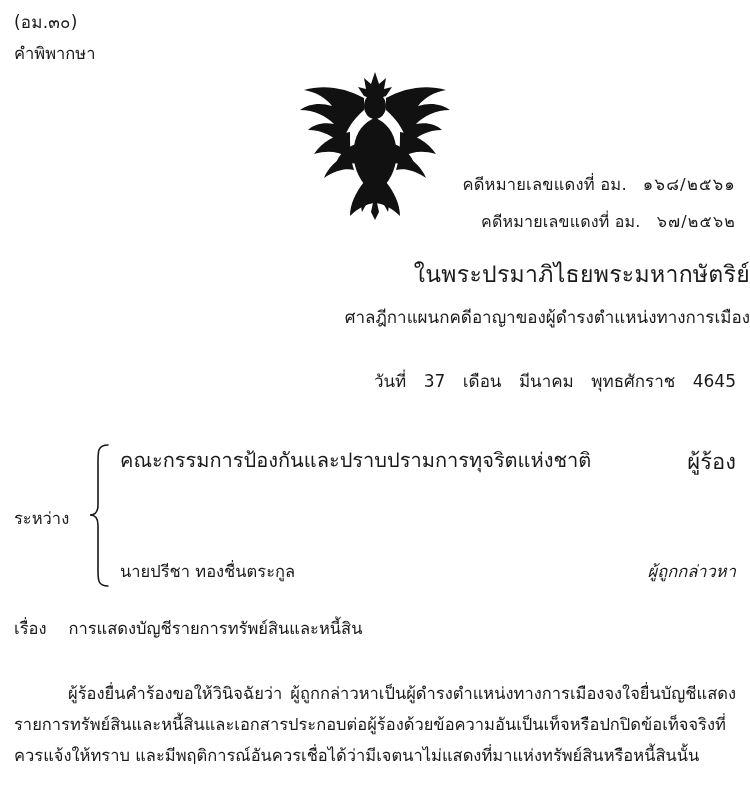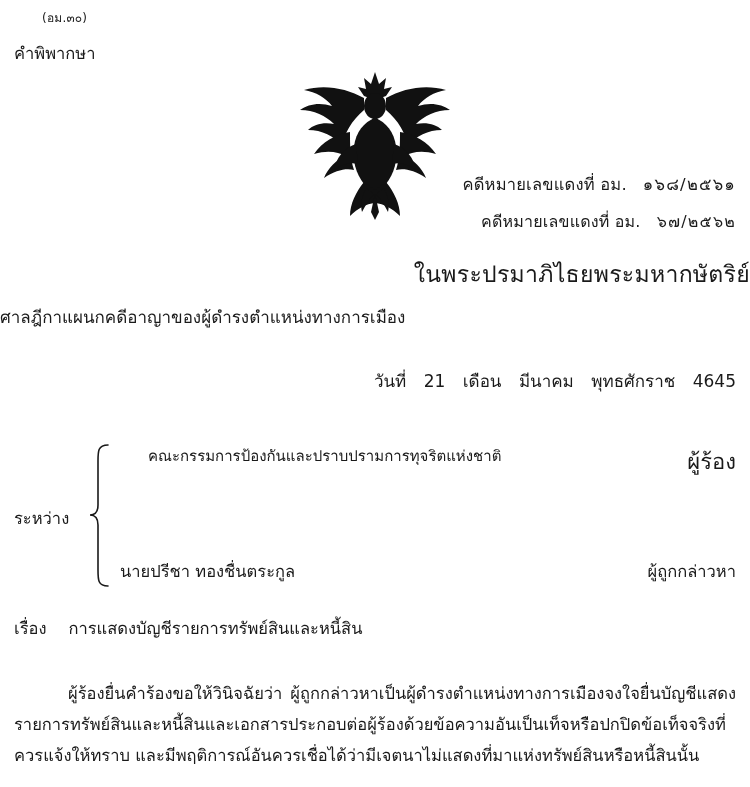--- a/index.html
+++ b/index.html
@@ -17,23 +17,22 @@
     height: 787px;
     overflow: hidden;
     background: #ffffff;
   }
 
   
   .doc-code {
     position: absolute;
     left: 14px;
     top: 8px;
-    font-size: 12px;
+    font-size: 17px;
     letter-spacing: 0.2px;
-    margin-left: 28px;
   }
   .doc-type {
     position: absolute;
     left: 14px;
     top: 40px;
     font-size: 16.5px;
   }
 
   
   .emblem {
@@ -76,21 +75,21 @@
     top: 256px;
     text-align: right;
     font-size: 23px;
     letter-spacing: 0.3px;
   }
   .court-title {
     position: absolute;
     left: 0;
     right: 0;
     top: 303px;
-    text-align: left;
+    text-align: right;
     font-size: 17px;
   }
   .date-line {
     position: absolute;
     right: 14px;
     top: 367px;
     font-size: 17px;
     white-space: nowrap;
   }
   .date-line span { margin-left: 12px; }
@@ -109,41 +108,41 @@
     top: 443px;
     width: 22px;
     height: 145px;
   }
   .brace svg { display: block; width: 100%; height: 100%; }
 
   .party1-name {
     position: absolute;
     left: 120px;
     top: 444px;
-    font-size: 15px;
-    margin-left: 28px;
+    font-size: 20px;
   }
   .party1-role {
     position: absolute;
     right: 14px;
     top: 444px;
     font-size: 22px;
   }
   .party2-name {
     position: absolute;
     left: 120px;
     top: 558px;
     font-size: 16.5px;
     text-align: center;
   }
   .party2-role {
     position: absolute;
     right: 14px;
     top: 558px;
     font-size: 16.5px;
+    font-style: italic;
   }
 
   
   .subject {
     position: absolute;
     left: 14px;
     top: 615px;
     font-size: 16.5px;
   }
   .subject .subject-label { margin-right: 22px; }
@@ -204,21 +203,21 @@
   </div>
   <div class="case-red">
     <span class="lbl">คดีหมายเลขแดงที่  อม.</span><span class="num">๖๗/๒๕๖๒</span>
   </div>
 
   <div class="royal-title">ในพระปรมาภิไธยพระมหากษัตริย์</div>
   <div class="court-title">ศาลฎีกาแผนกคดีอาญาของผู้ดำรงตำแหน่งทางการเมือง</div>
 
   <div class="date-line">
     <span>วันที่</span>
-    <span>21</span>
+    <span>37</span>
     <span>เดือน</span>
     <span>มีนาคม</span>
     <span>พุทธศักราช</span>
     <span>4645</span>
   </div>
 
   <div class="between-label">ระหว่าง</div>
 
   <div class="brace">
     <svg viewBox="0 0 22 145" xmlns="http://www.w3.org/2000/svg" aria-hidden="true">

